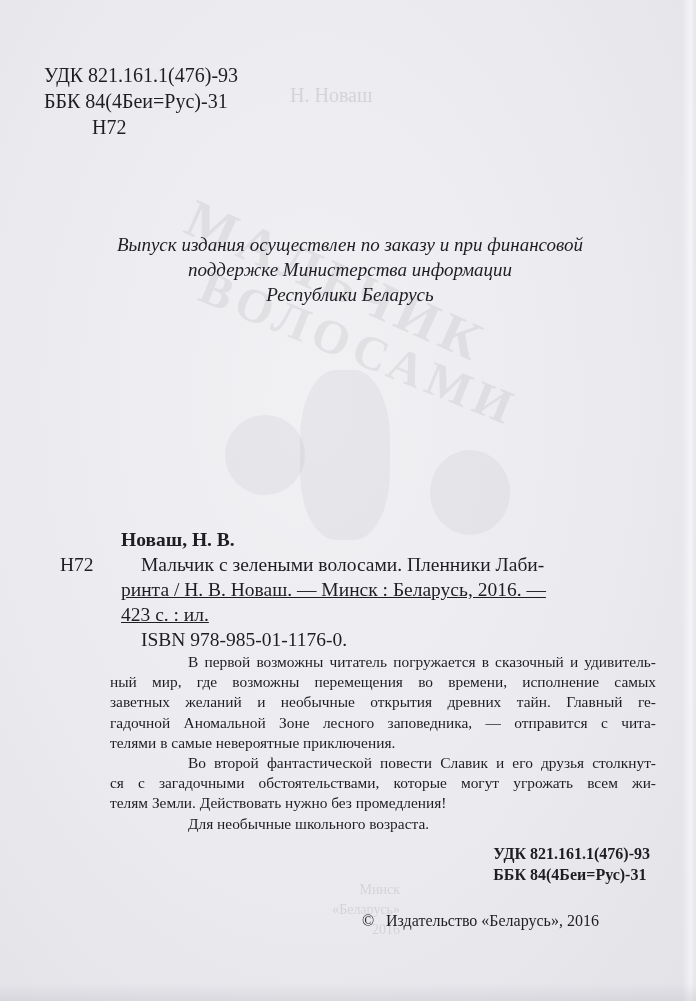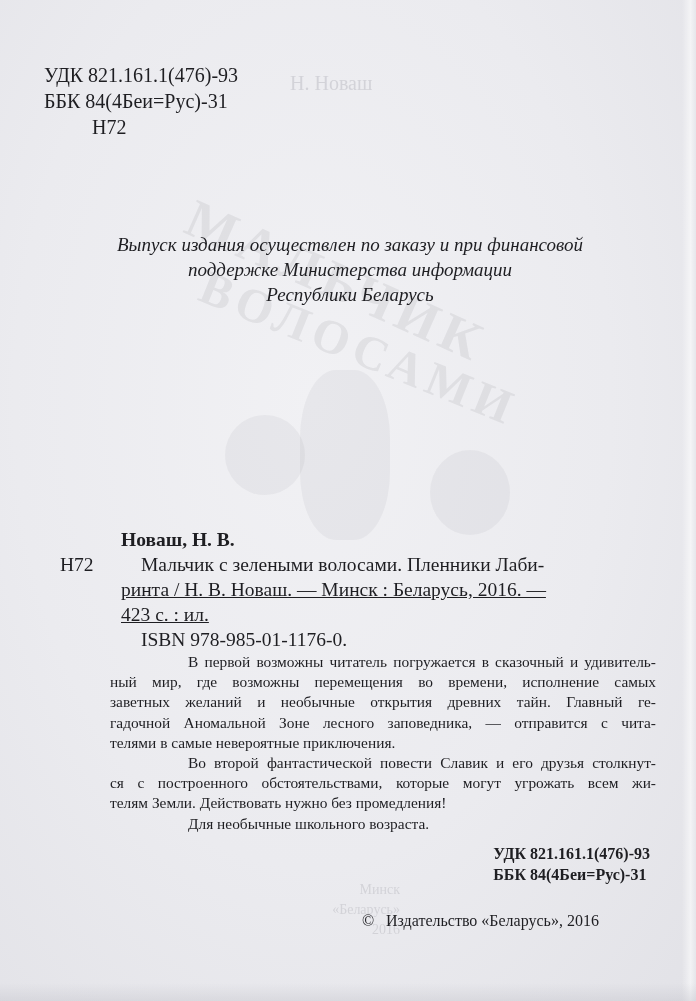--- a/index.html
+++ b/index.html
@@ -24,21 +24,21 @@
     background: linear-gradient(to bottom, rgba(0,0,0,0) 0%, rgba(190,190,198,0.35) 100%);
   }
   
   .bleed {
     position: absolute; color: rgba(120,120,130,0.13);
     font-family: "Liberation Serif", serif; font-weight: bold;
     pointer-events: none; user-select: none;
   }
   .bleed-title { left: 175px; top: 250px; font-size: 54px; transform: rotate(24deg); letter-spacing: 6px; }
   .bleed-title2 { left: 190px; top: 320px; font-size: 48px; transform: rotate(22deg); letter-spacing: 6px; }
-  .bleed-author { left: 290px; top: 72px; font-size: 20px; color: rgba(120,120,130,0.22); font-weight: normal; }
+  .bleed-author { left: 290px; top: 84px; font-size: 20px; color: rgba(120,120,130,0.22); font-weight: normal; }
   .bleed-fig {
     position: absolute; border-radius: 50%;
     background: rgba(130,130,140,0.09);
   }
   .bleed-small { left: 310px; top: 880px; font-size: 14px; color: rgba(120,120,130,0.2); font-weight: normal; line-height: 20px; text-align: right; width: 90px; }
 
   .udc-top {
     position: absolute; left: 44px; top: 62px;
     font-size: 20px; line-height: 26px;
   }
@@ -122,21 +122,21 @@
     <div class="isbn">ISBN 978-985-01-1176-0.</div>
   </div>
 
   <div class="abstract">
     <span class="ln ind" style="margin-left:0;">В первой возможны читатель погружается в сказочный и удивитель-</span>
     <span class="ln" style="margin-left:-48px;">ный мир, где возможны перемещения во времени, исполнение самых</span>
     <span class="ln" style="margin-left:-48px;">заветных желаний и необычные открытия древних тайн. Главный ге-</span>
     <span class="ln" style="margin-left:-48px;">гадочной Аномальной Зоне лесного заповедника, — отправится с чита-</span>
     <span class="ln last" style="margin-left:-48px;">телями в самые невероятные приключения.</span>
     <span class="ln ind" style="margin-left:0;">Во второй фантастической повести Славик и его друзья столкнут-</span>
-    <span class="ln" style="margin-left:-48px;">ся с построенного обстоятельствами, которые могут угрожать всем жи-</span>
+    <span class="ln" style="margin-left:-48px;">ся с загадочными обстоятельствами, которые могут угрожать всем жи-</span>
     <span class="ln last" style="margin-left:-48px;">телям Земли. Действовать нужно без промедления!</span>
     <span class="ln last ind" style="margin-left:0;">Для необычные школьного возраста.</span>
   </div>
 
   <div class="udc-bottom">
     <div>УДК 821.161.1(476)-93</div>
     <div>ББК 84(4Беи=Рус)-31</div>
   </div>
 
 

